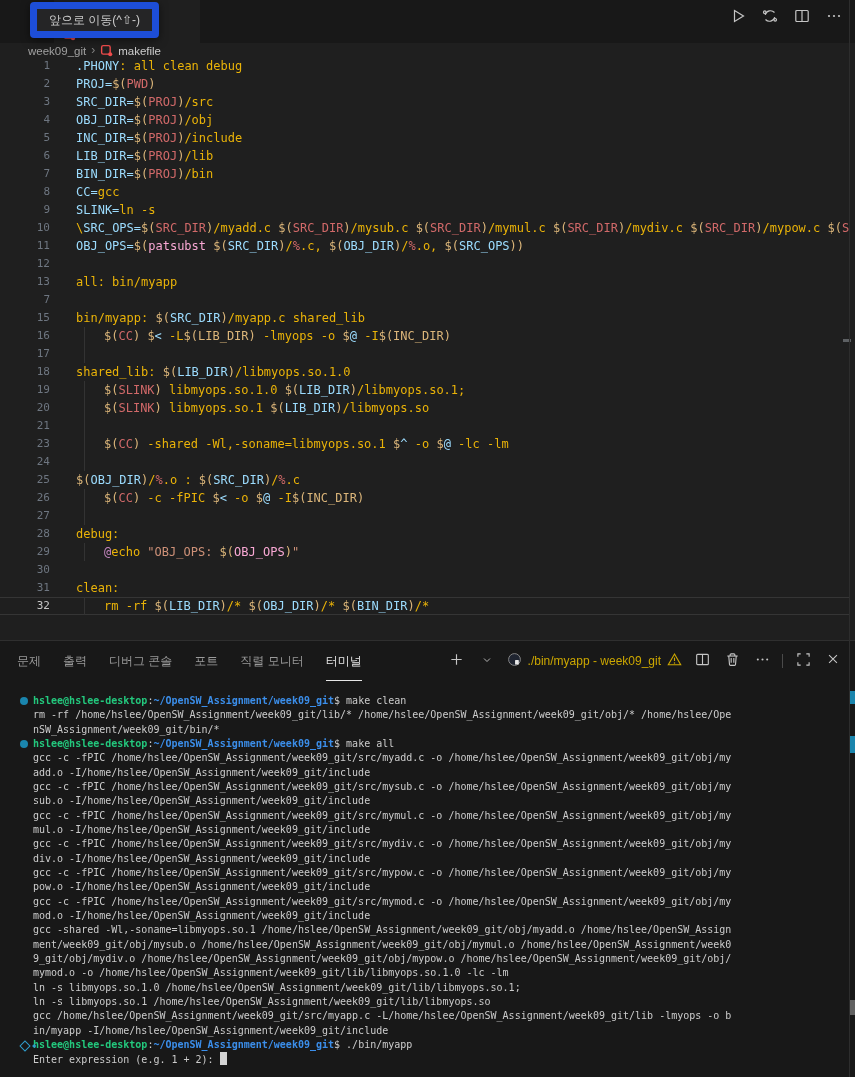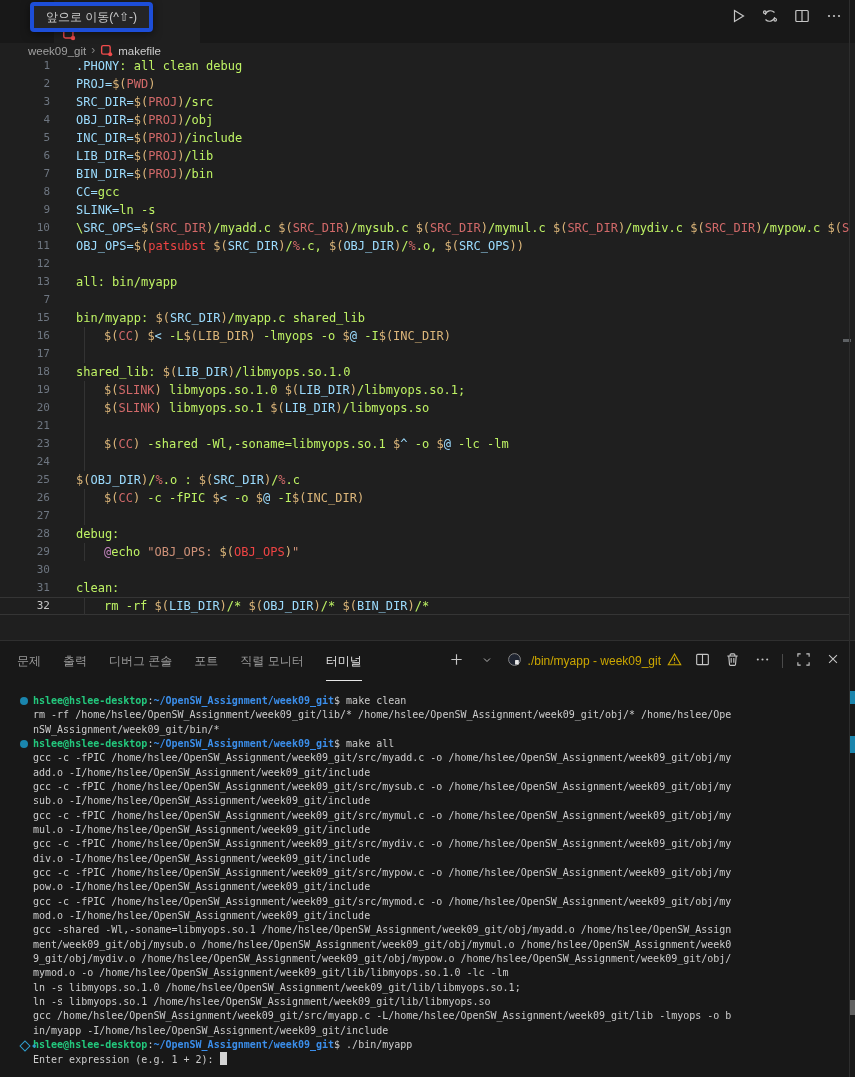--- a/index.html
+++ b/index.html
@@ -6,40 +6,40 @@
   .win{position:relative;width:855px;height:1077px;background:#1f1f1f;overflow:hidden;
        font-family:"Liberation Sans",sans-serif;-webkit-font-smoothing:antialiased;}
   
   .titlebar{position:absolute;left:0;top:0;width:855px;height:43px;background:#181818;}
   .etab{position:absolute;left:54px;top:0;width:146px;height:43px;background:#1f1f1f;}
   .etab .ticon{position:absolute;left:8px;top:27px;width:14px;height:14px;}
   .title-actions{position:absolute;right:8px;top:6px;display:flex;gap:6px;}
   .abtn{width:26px;height:24px;display:flex;align-items:center;justify-content:center;border-radius:4px;}
   .abtn svg{stroke:#c5c5c5;fill:none;stroke-width:1.2;}
   .tooltip{position:absolute;left:30px;top:2px;height:22px;line-height:22px;padding:0 12px;
-           background:#252526;border:4px solid #1d4ed8;border-radius:4px;color:#cccccc;
+           background:#252526;border:7px solid #1d4ed8;border-radius:4px;color:#cccccc;
            font-size:12px;box-shadow:0 2px 8px rgba(0,0,0,.5);z-index:9;white-space:nowrap;}
   
   .crumbs{position:absolute;left:0;top:43px;width:849px;height:15px;background:#1f1f1f;
           display:flex;align-items:center;padding-left:28px;font-size:11.5px;color:#a0a0a0;gap:5px;}
   .crumb-file{color:#cccccc;}
   .crumb-sep{color:#808080;font-size:12px;margin-top:-2px;}
   .crumbs .cicon{width:13px;height:13px;display:inline-block;}
   .overflow-dots{position:absolute;left:2px;top:41px;color:#8a8a8a;font-size:12px;}
   
   .editor{position:absolute;left:0;top:57px;width:849px;height:582px;background:#1f1f1f;overflow:hidden;}
   .eline{display:flex;height:18px;line-height:18px;font-family:"DejaVu Sans Mono",monospace;font-size:12px;white-space:pre;}
   .lnum{width:50px;flex:none;text-align:right;color:#6e7681;font-size:11px;}
   .ecode{position:relative;padding-left:26px;flex:1;}
   .guide{position:absolute;left:34px;top:0;bottom:0;width:1px;background:#333333;}
   .ind{display:inline-block;width:28px;}
   .cur{box-shadow:inset 0 1px 0 #353535, inset 0 -1px 0 #353535;}
   .cur .lnum{color:#c6c6c6;}
-  .c-v{color:#9cdcfe}.c-p{color:#dcb67a}.c-f{color:#ef4444}.c-r{color:#d16969}
-  .c-t{color:#bef264}.c-s{color:#ce9178}.c-a{color:#c586c0}
+  .c-v{color:#9cdcfe}.c-p{color:#dcb67a}.c-f{color:#f9a8d4}.c-r{color:#d16969}
+  .c-t{color:#eab308}.c-s{color:#ce9178}.c-a{color:#c586c0}
   .right-line{position:absolute;left:849px;top:0;width:1px;height:1077px;background:#2d2d2d;}
   .ed-mark{position:absolute;left:843px;top:339px;width:8px;height:3px;background:#90969a;opacity:.55;}
   
   .panel{position:absolute;left:0;top:640px;width:855px;height:437px;background:#181818;border-top:1px solid #2f2f2f;box-sizing:border-box;}
   .phead{display:flex;align-items:center;height:40px;padding:0 12px 0 17px;}
   .ptabs{display:flex;height:40px;align-items:center;}
   .ptab{font-size:12px;color:#9a9a9a;margin-right:22px;line-height:40px;white-space:nowrap;}
   .ptab.active{color:#e7e7e7;box-shadow:inset 0 -1px 0 #e7e7e7;}
   .pactions{margin-left:auto;display:flex;align-items:center;gap:10px;color:#c5c5c5;}
   .pbtn{display:flex;align-items:center;justify-content:center;width:20px;height:20px;}

